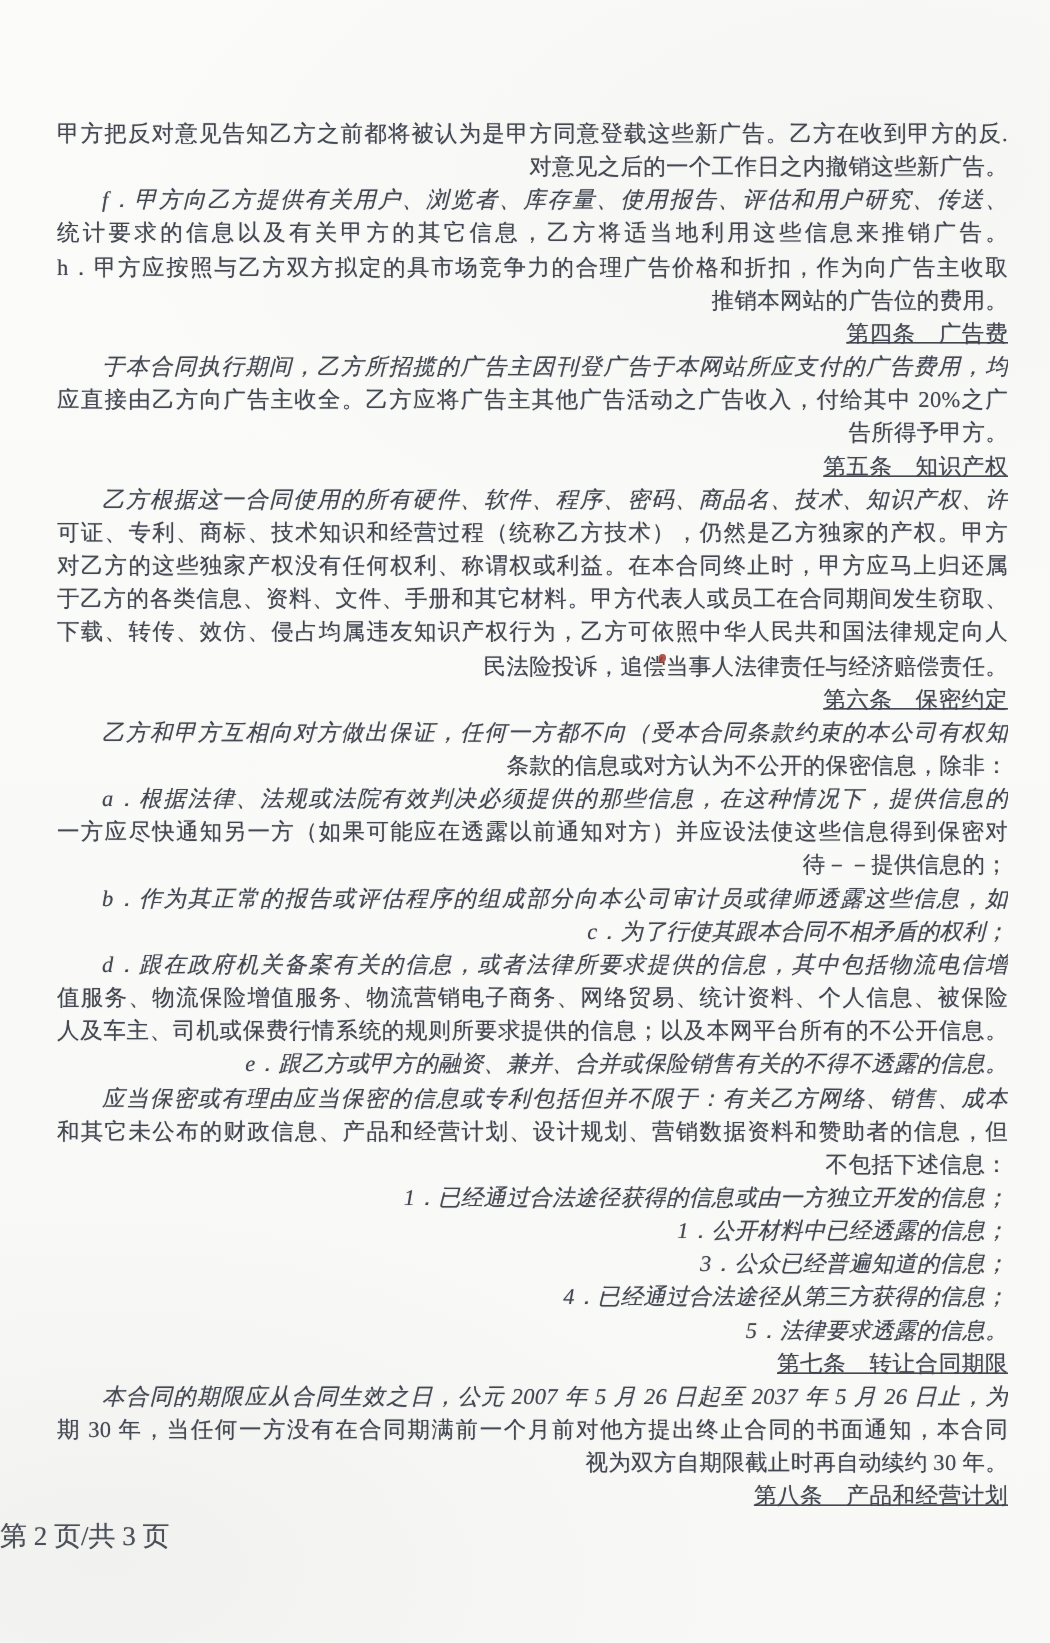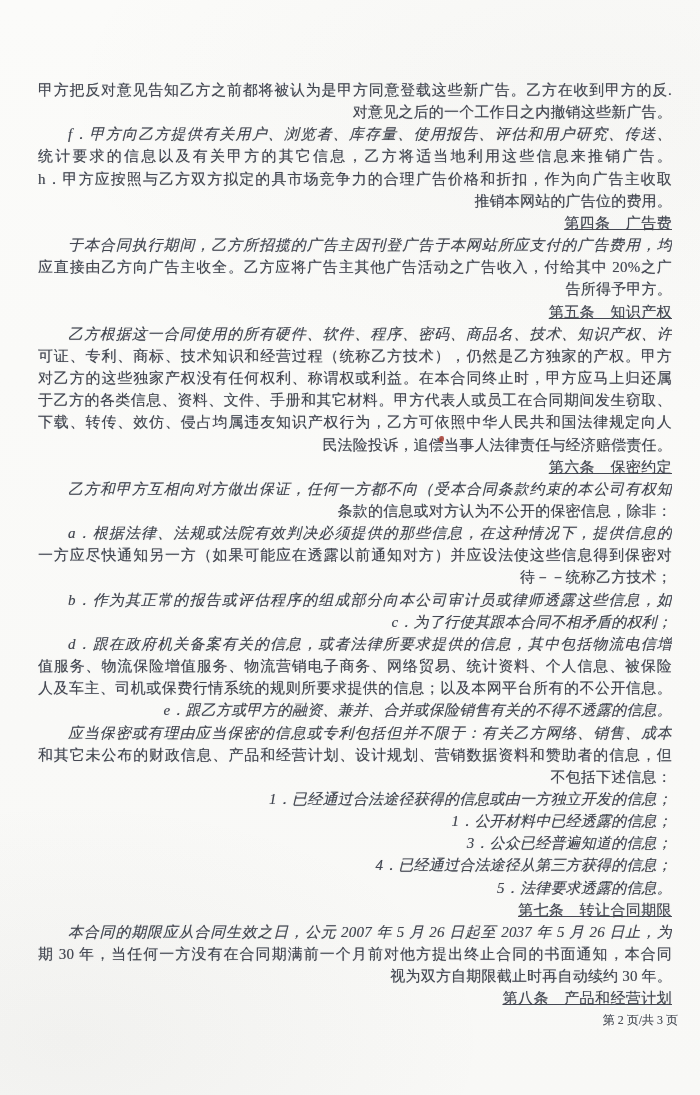--- a/index.html
+++ b/index.html
@@ -21,21 +21,21 @@
     overflow:hidden;white-space:normal;
     text-align:right;
     text-shadow:0 0 0.7px rgba(72,78,90,0.55);
     letter-spacing:0.2px;
   }
   .ln.ind{padding-left:30px;font-style:italic;}
   .ln.just{text-align:justify;text-align-last:justify;text-justify:inter-ideograph;}
   .ln.heading{letter-spacing:0.4px;text-decoration:underline;}
   .footer{
     position:absolute;top:1012px;left:0;width:678px;
-    text-align:right;font-size:12px;color:#4a4f58;
+    text-align:left;font-size:18px;color:#4a4f58;
     text-shadow:0 0 0.6px rgba(72,78,90,0.5);
     font-family:"Liberation Serif","DejaVu Serif",serif;
   }
   .red-dot{
     position:absolute;left:439px;top:436px;width:5px;height:6px;
     background:#a33a2e;border-radius:50% 40% 55% 45%;opacity:0.85;
   }
 </style>
 </head>
 <body>
@@ -56,21 +56,21 @@
     <div class="ln just">可证、专利、商标、技术知识和经营过程（统称乙方技术），仍然是乙方独家的产权。甲方</div>
     <div class="ln just">对乙方的这些独家产权没有任何权利、称谓权或利益。在本合同终止时，甲方应马上归还属</div>
     <div class="ln just">于乙方的各类信息、资料、文件、手册和其它材料。甲方代表人或员工在合同期间发生窃取、</div>
     <div class="ln just">下载、转传、效仿、侵占均属违友知识产权行为，乙方可依照中华人民共和国法律规定向人</div>
     <div class="ln">民法险投诉，追偿当事人法律责任与经济赔偿责任。</div>
     <div class="ln heading">第六条　保密约定</div>
     <div class="ln ind just">乙方和甲方互相向对方做出保证，任何一方都不向（受本合同条款约束的本公司有权知</div>
     <div class="ln">条款的信息或对方认为不公开的保密信息，除非：</div>
     <div class="ln ind just">a．根据法律、法规或法院有效判决必须提供的那些信息，在这种情况下，提供信息的</div>
     <div class="ln just">一方应尽快通知另一方（如果可能应在透露以前通知对方）并应设法使这些信息得到保密对</div>
-    <div class="ln">待－－统称乙方技术；</div>
+    <div class="ln">待－－提供信息的；</div>
     <div class="ln ind just">b．作为其正常的报告或评估程序的组成部分向本公司审计员或律师透露这些信息，如</div>
     <div class="ln ind">c．为了行使其跟本合同不相矛盾的权利；</div>
     <div class="ln ind just">d．跟在政府机关备案有关的信息，或者法律所要求提供的信息，其中包括物流电信增</div>
     <div class="ln just">值服务、物流保险增值服务、物流营销电子商务、网络贸易、统计资料、个人信息、被保险</div>
     <div class="ln just">人及车主、司机或保费行情系统的规则所要求提供的信息；以及本网平台所有的不公开信息。</div>
     <div class="ln ind">e．跟乙方或甲方的融资、兼并、合并或保险销售有关的不得不透露的信息。</div>
     <div class="ln ind just">应当保密或有理由应当保密的信息或专利包括但并不限于：有关乙方网络、销售、成本</div>
     <div class="ln just">和其它未公布的财政信息、产品和经营计划、设计规划、营销数据资料和赞助者的信息，但</div>
     <div class="ln">不包括下述信息：</div>
     <div class="ln ind">1．已经通过合法途径获得的信息或由一方独立开发的信息；</div>

